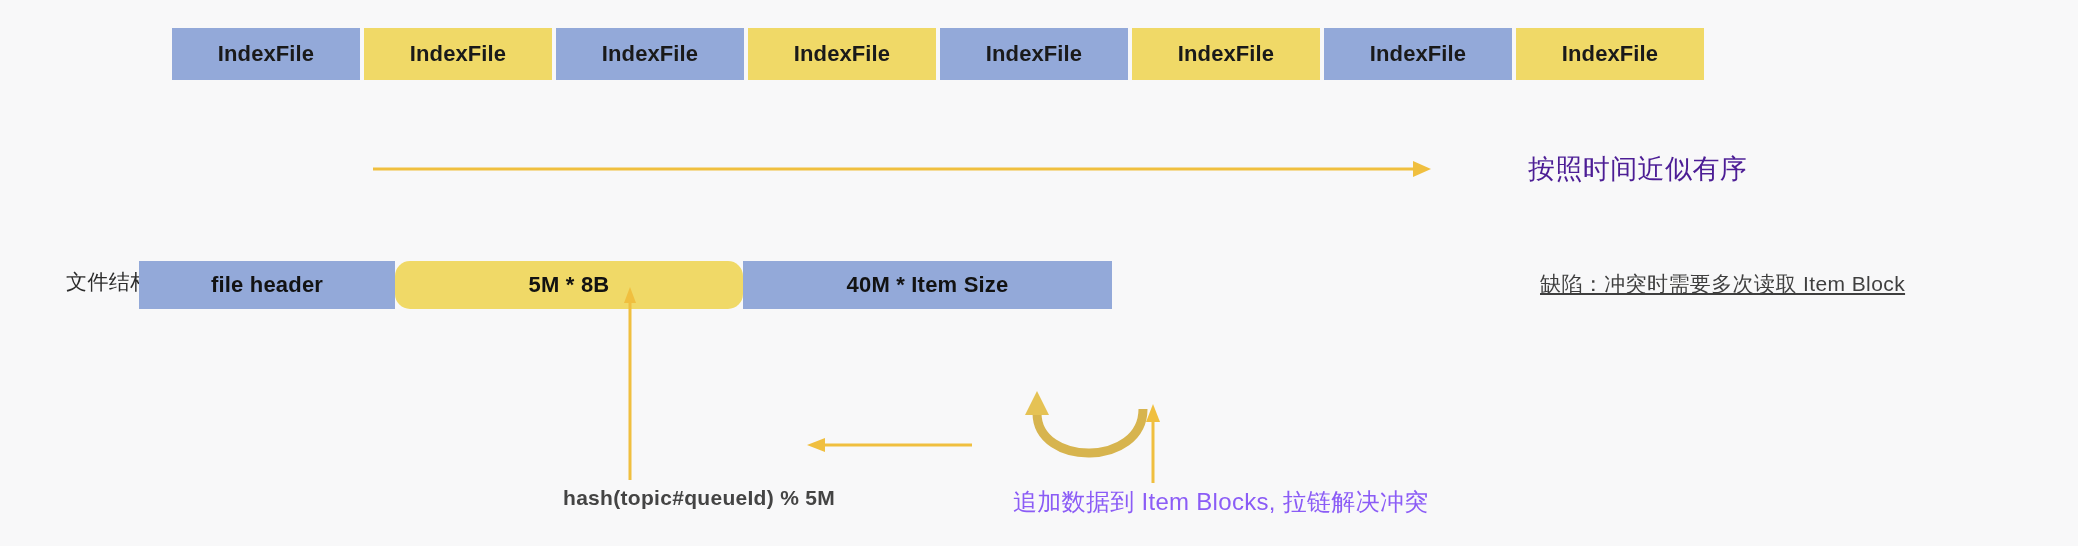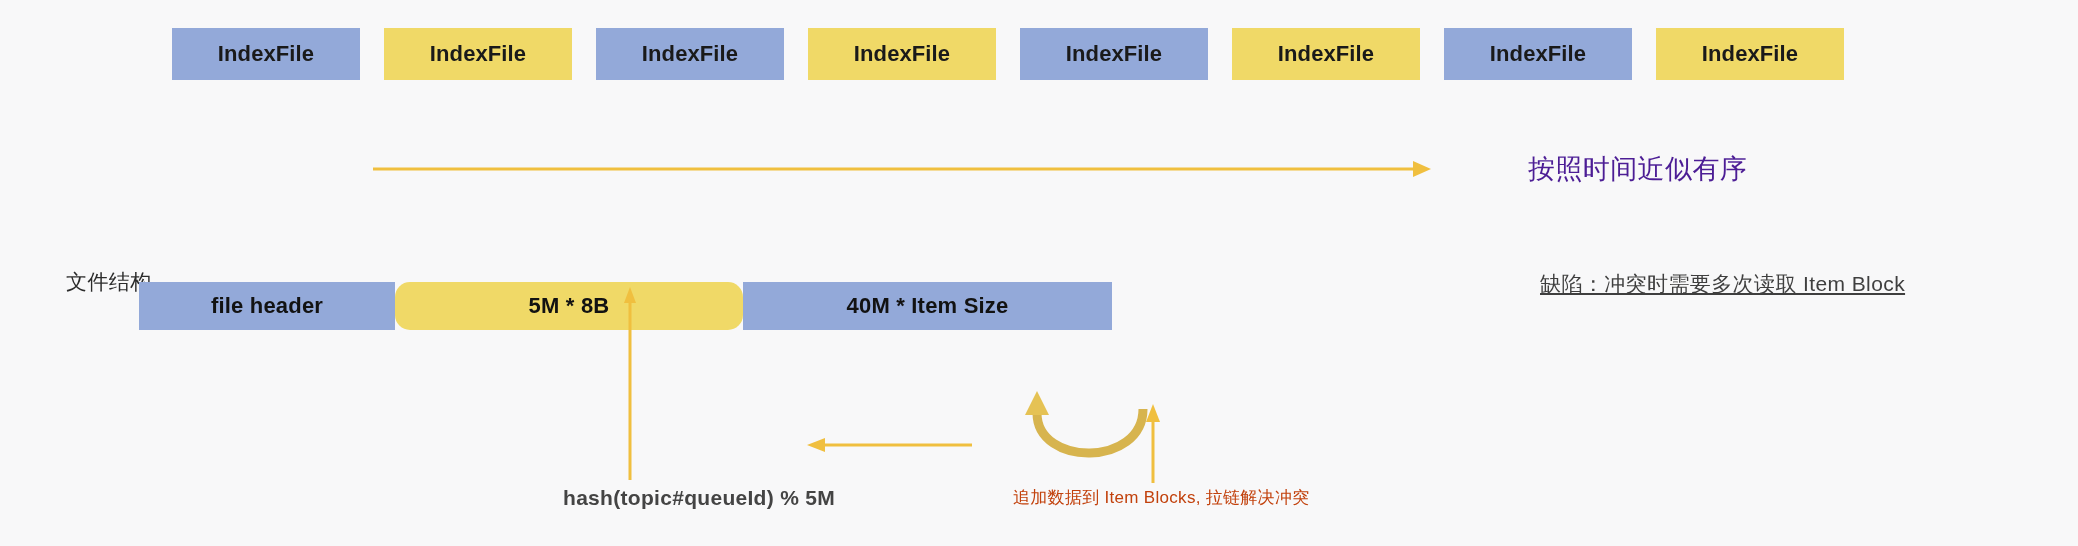--- a/index.html
+++ b/index.html
@@ -19,21 +19,21 @@
     overflow: hidden;
   }
 
   
   .indexfile-row {
     position: absolute;
     left: 172px;
     top: 28px;
     height: 52px;
     display: flex;
-    gap: 24px;
+    gap: 4px;
   }
   .indexfile-box {
     width: 188px;
     height: 52px;
     display: flex;
     align-items: center;
     justify-content: center;
     font-size: 22px;
     font-weight: 600;
     color: #1a1a1a;
@@ -79,21 +79,20 @@
   }
   .struct-seg {
     height: 48px;
     display: flex;
     align-items: center;
     justify-content: center;
     font-size: 22px;
     font-weight: 700;
     color: #121212;
     letter-spacing: 0.2px;
-    margin-top: 21px;
   }
   .struct-seg.blue   { background: #93a9d9; }
   .struct-seg.yellow { background: #f0d967; border-radius: 15px; }
   .seg-header { width: 256px; }
   .seg-slots  { width: 348px; }
   .seg-items  { width: 369px; }
 
   .defect-caption {
     position: absolute;
     left: 1540px;
@@ -128,22 +127,22 @@
     position: absolute;
     left: 795px;
     top: 285px;
     width: 375px;
     height: 200px;
   }
   .append-caption {
     position: absolute;
     left: 1013px;
     top: 486px;
-    font-size: 17px;
-    color: #c2410c;
+    font-size: 24px;
+    color: #8b5cf6;
     white-space: nowrap;
     letter-spacing: 0.3px;
   }
 </style>
 </head>
 <body>
 
 <div id="canvas">
 
   <div class="indexfile-row">

